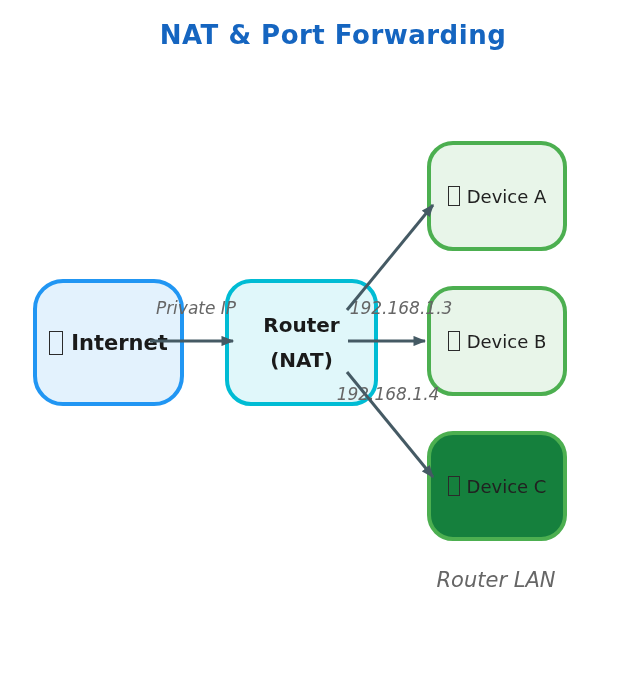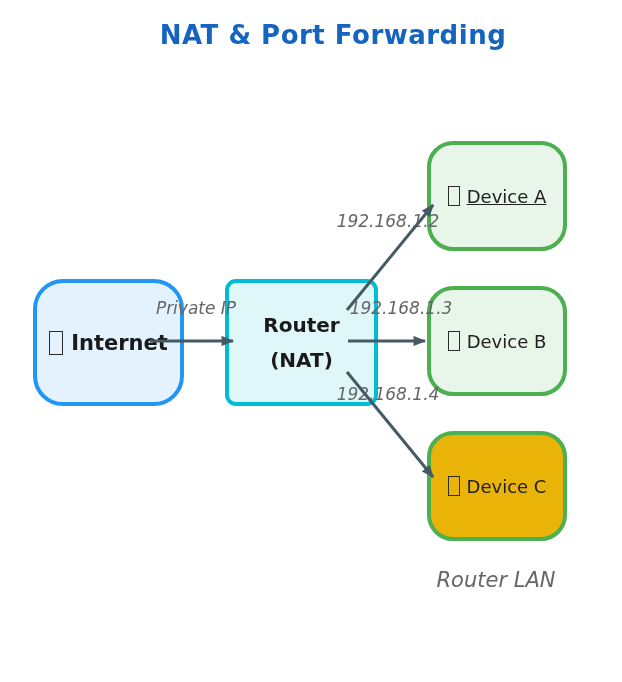--- a/index.html
+++ b/index.html
@@ -41,39 +41,39 @@
     width: 151px; height: 127px;
     border-radius: 30px;
     gap: 8px;
     font-size: 21px;
     font-weight: bold;
     color: #1a1a1a;
   }
   .node-router {
     left: 225px; top: 279px;
     width: 153px; height: 127px;
-    border-radius: 11px;
+    border-radius: 26px;
     flex-direction: column;
     font-size: 20px;
     font-weight: bold;
     line-height: 1.35;
     color: #1a1a1a;
     text-align: center;
     gap: 8px;
   }
   .node-device {
     width: 140px; height: 110px;
     left: 427px;
     border-radius: 26px;
     gap: 7px;
     font-size: 18px;
     font-weight: normal;
     color: #212121;
   }
-  .node-device-a { top: 141px; text-decoration: underline; }
+  .node-device-a { top: 141px; }
   .node-device-b { top: 286px; }
   .node-device-c { top: 431px; }
 
   .tofu {
     display: inline-block;
     box-sizing: border-box;
     border: 1.5px solid #2b2b2b;
     background: transparent;
   }
   .tofu-lg { width: 14px; height: 24px; }
@@ -122,27 +122,26 @@
   <div class="node node-device node-device-a" style="background: rgb(232, 245, 233); border-color: rgb(76, 175, 80);">
     <span class="tofu tofu-sm"></span>
     <span>Device A</span>
   </div>
 
   <div class="node node-device node-device-b" style="background: rgb(232, 245, 233); border-color: rgb(76, 175, 80);">
     <span class="tofu tofu-sm"></span>
     <span>Device B</span>
   </div>
 
-  <div class="node node-device node-device-c" style="background: #eab308; border-color: rgb(76, 175, 80);">
+  <div class="node node-device node-device-c" style="background: #15803d; border-color: rgb(76, 175, 80);">
     <span class="tofu tofu-sm"></span>
     <span>Device C</span>
   </div>
 
   <div class="float-label label-public-ip">Private IP</div>
-  <div class="float-label label-ip-a">192.168.1.2</div>
   <div class="float-label label-ip-b">192.168.1.3</div>
   <div class="float-label label-ip-c">192.168.1.4</div>
   <div class="float-label label-private-lan">Router LAN</div>
 
   <svg class="arrow-layer" viewBox="0 0 622 682" xmlns="http://www.w3.org/2000/svg">
     <defs>
       <marker id="arrowhead" viewBox="0 0 10 8" refX="9" refY="4" markerWidth="4.4" markerHeight="3.4" orient="auto-start-reverse" markerUnits="strokeWidth">
         <path d="M0,0 L10,4 L0,8 z" style="fill: rgb(69, 90, 100);"></path>
       </marker>
     </defs>

